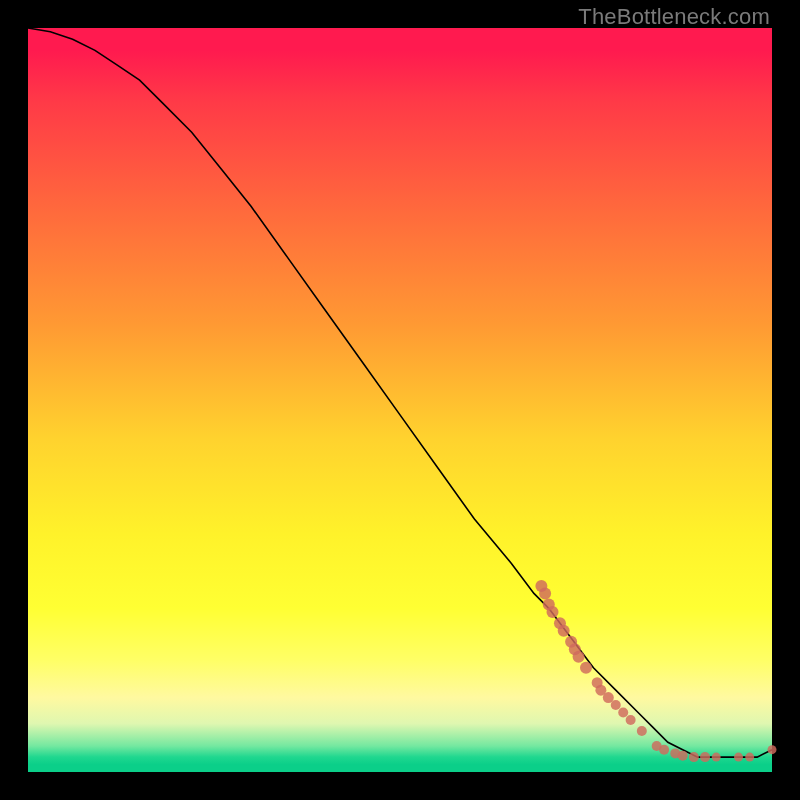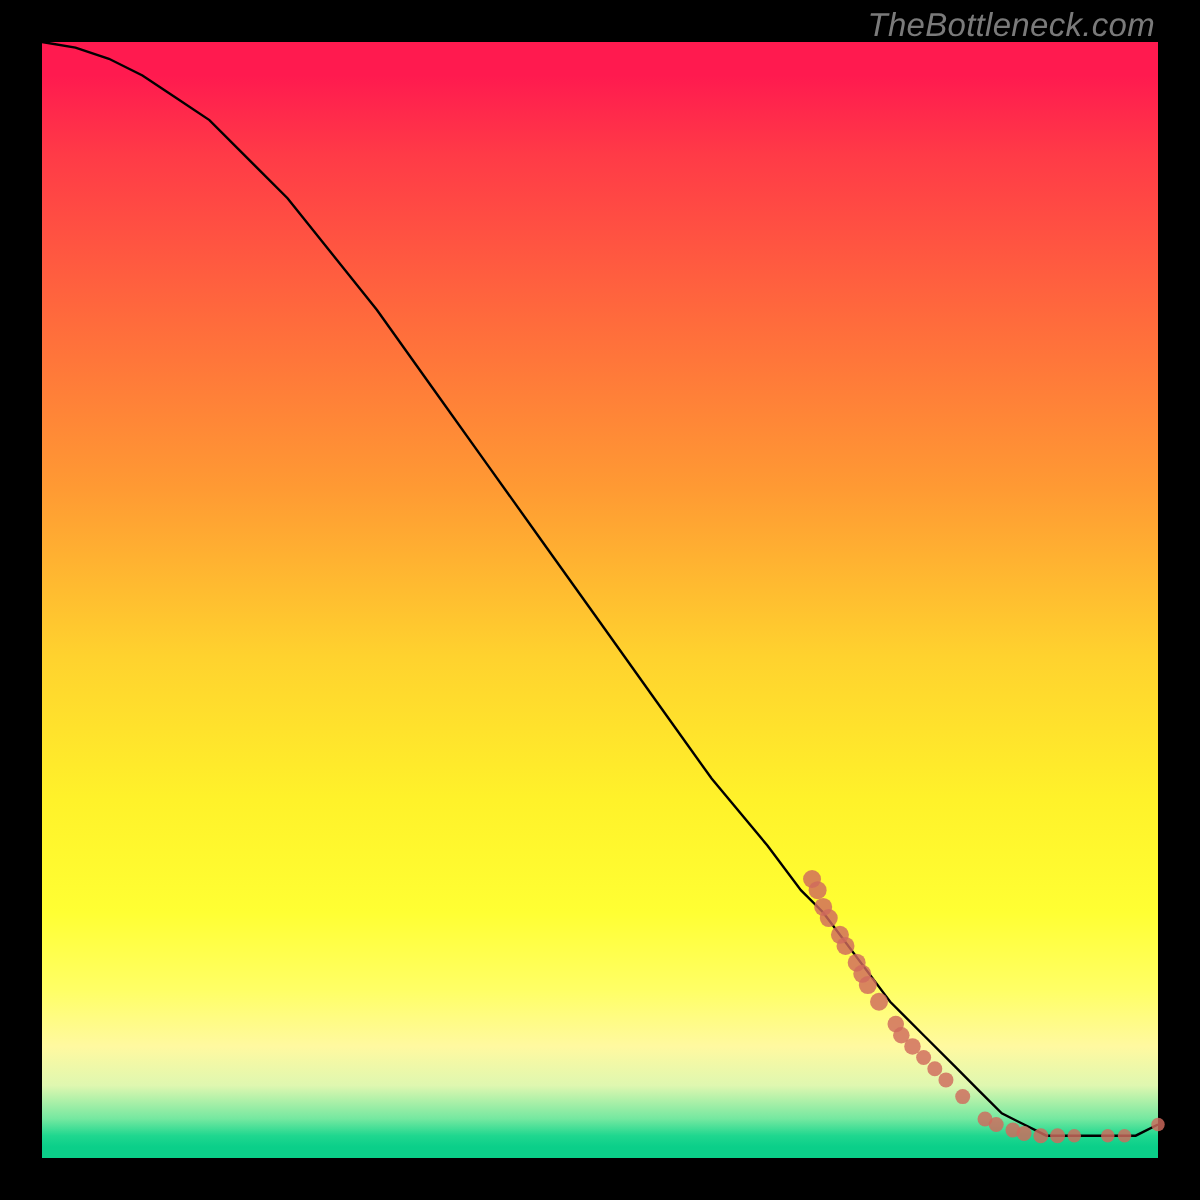--- a/index.html
+++ b/index.html
@@ -45,21 +45,20 @@
     );
   }
   .watermark {
     position: absolute;
     top: 4px;
     right: 30px;
     color: #7a7a7a;
     font-size: 22px;
     letter-spacing: 0.2px;
     user-select: none;
-    font-style: italic;
   }
   svg.curve {
     position: absolute;
     top: 0;
     left: 0;
     width: 744px;
     height: 744px;
     overflow: visible;
   }
   .line {

